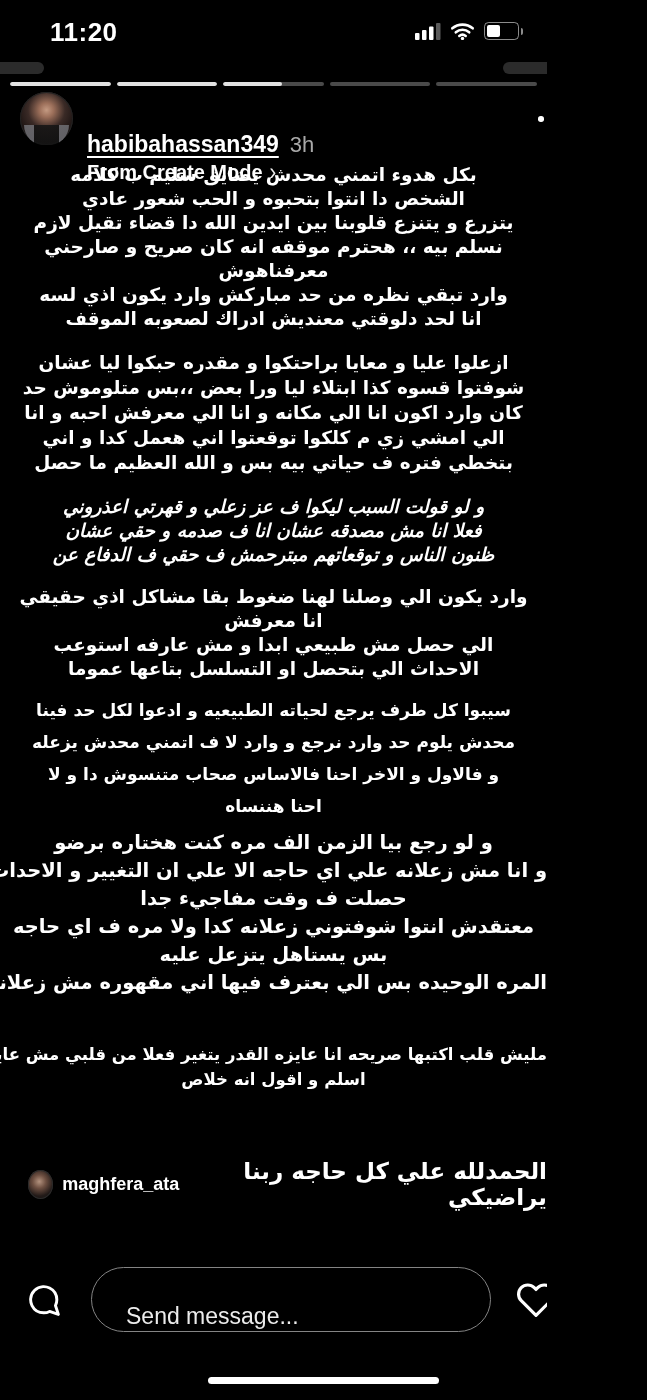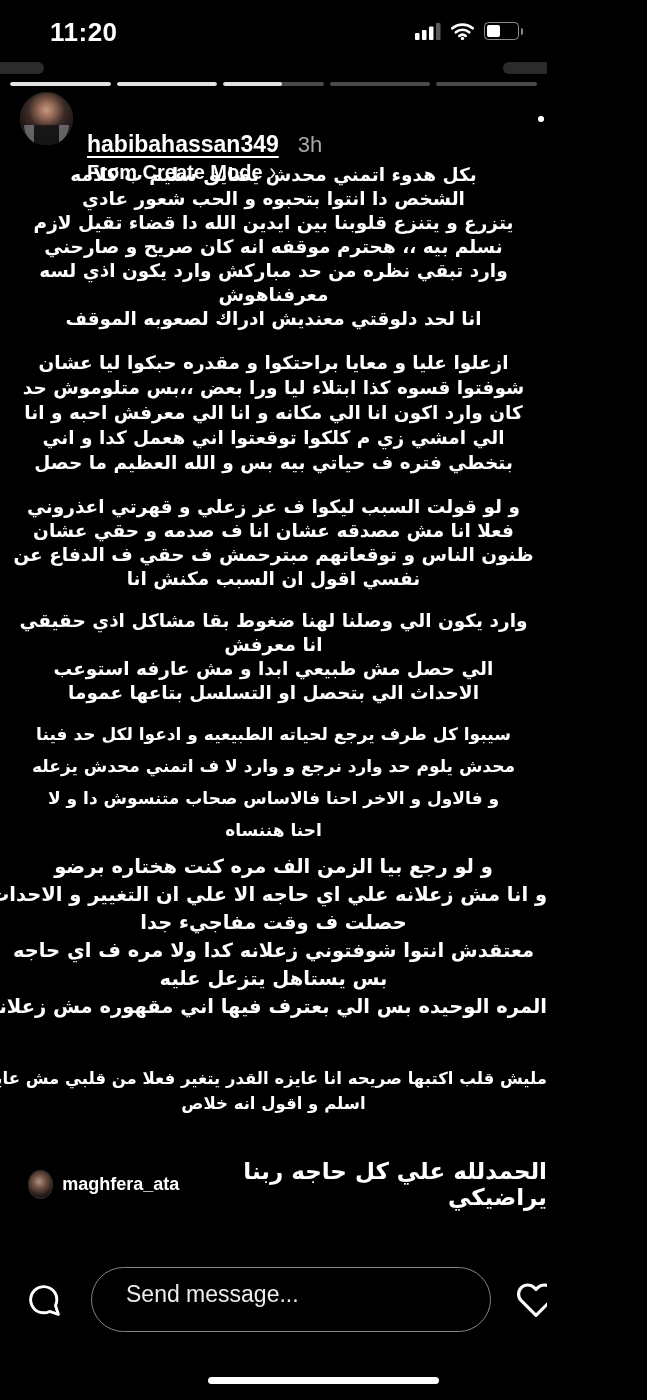--- a/index.html
+++ b/index.html
@@ -21,50 +21,50 @@
   .progress{position:absolute;left:10px;right:10px;top:82px;display:flex;gap:6px;}
   .progress .seg{flex:1;height:4px;background:#4a4a4a;border-radius:2px;overflow:hidden;}
   .progress .seg .fill{height:100%;background:#e2e2e2;border-radius:2px;width:0;}
   
   .avatar{position:absolute;left:20px;top:92px;width:53px;height:53px;border-radius:50%;
     background:radial-gradient(circle at 50% 34%, #c49a82 0%, #9c6f5a 16%, #3a2a26 42%, #17100f 72%, #0c0808 100%);
     box-shadow:inset 0 0 0 1px #222;}
   .avatar::after{content:"";position:absolute;left:4px;right:4px;bottom:0;height:20px;border-radius:0 0 26px 26px;
     background:linear-gradient(90deg,#6f6f74 0 22%, #141414 22% 78%, #6f6f74 78%);opacity:.85;}
   .header-text{position:absolute;left:87px;top:99px;}
-  .uname-row{display:flex;align-items:baseline;gap:19px;}
+  .uname-row{display:flex;align-items:baseline;gap:11px;}
   .username{font-size:23px;font-weight:700;color:#fff;text-decoration:underline;text-underline-offset:4px;text-decoration-thickness:1.5px;}
   .time-ago{font-size:22px;color:#a9a9a9;font-weight:400;margin-top:33px;}
   .subtitle{margin-top:3px;font-size:20px;font-weight:700;color:#fdfdfd;display:flex;align-items:center;gap:7px;}
   .subtitle .chev{font-weight:400;font-size:20px;transform:scaleY(1.2);color:#eee;}
   .more-dots{position:absolute;left:538px;top:116px;display:flex;gap:6px;cursor:pointer;}
   .more-dots i{width:5.5px;height:5.5px;border-radius:50%;background:#fff;display:block;}
   .close-btn{position:absolute;left:592px;top:98px;width:44px;height:44px;display:flex;align-items:center;justify-content:center;cursor:pointer;}
   
   .story-text{position:absolute;left:0;right:0;top:163px;text-align:center;direction:rtl;font-weight:700;
     font-family:"DejaVu Sans",sans-serif;}
   .story-text .line{white-space:nowrap;}
   .p-normal{font-size:18.5px;line-height:24px;margin:0 0 19px 0;}
   .p-n2{font-size:18.5px;line-height:25px;margin:0 0 20px 0;}
   .p-large{font-size:17px;line-height:32px;margin:0 0 7px 0;}
   .p-medium{font-size:19.5px;line-height:28px;margin:0 0 45px 0;}
   .p-small{font-size:16.5px;line-height:25px;margin:0;}
-  .mb18{margin-bottom:18px;}
+  .mb18{margin-bottom:18px;font-style:italic;}
   .mb13{margin-bottom:13px;}
   
   .mention{position:absolute;left:28px;top:1158px;display:flex;align-items:center;gap:9px;}
   .mention-avatar{width:29px;height:29px;border-radius:50%;
     background:radial-gradient(circle at 45% 40%, #b3927e 0%, #6d4f41 30%, #221a18 65%, #101010 100%);
     box-shadow:inset 0 0 0 1px #2a2a2a;}
   .mention-username{font-size:18px;font-weight:700;color:#fff;}
   .mention-text{font-size:23px;font-weight:700;color:#fff;direction:rtl;font-family:"DejaVu Sans",sans-serif;}
   
   .reply-icon{position:absolute;left:26px;top:1282px;cursor:pointer;}
   .msg-pill{position:absolute;left:91px;top:1267px;width:400px;height:65px;border:1.5px solid #848484;border-radius:34px;
-    display:flex;align-items:flex-start;box-sizing:border-box;padding:12px 20px 0 32px;background:transparent;}
+    display:flex;align-items:flex-end;box-sizing:border-box;padding:12px 20px 0 32px;background:transparent;}
   .msg-input{flex:1;background:transparent;border:none;outline:none;color:#fff;font-size:23px;
     font-family:"Liberation Sans","DejaVu Sans",sans-serif;}
   .msg-input::placeholder{color:#ececec;opacity:1;}
   .heart-icon{position:absolute;left:516px;top:1280px;cursor:pointer;}
   .share-icon{position:absolute;left:584px;top:1278px;cursor:pointer;}
   .home-indicator{position:absolute;left:208px;top:1377px;width:231px;height:7px;border-radius:4px;background:#fff;}
 </style>
 </head>
 <body>
 
@@ -132,36 +132,35 @@
       <path d="M7 7 L31 31 M31 7 L7 31" stroke="#fff" stroke-width="3" stroke-linecap="round" fill="none"></path>
     </svg>
   </div>
 
   <div class="story-text">
     <div class="p-normal">
       <div class="line">بكل هدوء اتمني محدش يضايق سليم ب كلامه</div>
       <div class="line">الشخص دا انتوا بتحبوه و الحب شعور عادي</div>
       <div class="line">يتزرع و يتنزع قلوبنا بين ايدين الله دا قضاء تقيل لازم</div>
       <div class="line">نسلم بيه ،، هحترم موقفه انه كان صريح و صارحني</div>
+      <div class="line">معرفناهوش</div>
       <div class="line">وارد تبقي نظره من حد مباركش وارد يكون اذي لسه</div>
-      <div class="line">معرفناهوش</div>
       <div class="line">انا لحد دلوقتي معنديش ادراك لصعوبه الموقف</div>
     </div>
     <div class="p-n2">
       <div class="line">ازعلوا عليا و معايا براحتكوا و مقدره حبكوا ليا عشان</div>
       <div class="line">شوفتوا قسوه كذا ابتلاء ليا ورا بعض ،،بس متلوموش حد</div>
       <div class="line">كان وارد اكون انا الي مكانه و انا الي معرفش احبه و انا</div>
       <div class="line">الي امشي زي م كلكوا توقعتوا اني هعمل كدا و اني</div>
       <div class="line">بتخطي فتره ف حياتي بيه بس و الله العظيم ما حصل</div>
     </div>
     <div class="p-normal mb18">
       <div class="line">و لو قولت السبب  ليكوا ف عز زعلي و قهرتي اعذروني</div>
       <div class="line">فعلا انا مش مصدقه عشان انا ف صدمه و حقي عشان</div>
       <div class="line">ظنون الناس و توقعاتهم مبترحمش ف حقي ف الدفاع عن</div>
-      <div class="line">نفسي اقول ان السبب مكنش انا</div>
     </div>
     <div class="p-normal mb13">
       <div class="line">وارد يكون الي وصلنا لهنا ضغوط بقا مشاكل اذي حقيقي</div>
       <div class="line">انا معرفش</div>
       <div class="line">الي حصل مش طبيعي ابدا و مش عارفه استوعب</div>
       <div class="line">الاحداث الي بتحصل او التسلسل بتاعها عموما</div>
     </div>
     <div class="p-large">
       <div class="line">سيبوا كل طرف يرجع لحياته الطبيعيه و ادعوا لكل حد فينا</div>
       <div class="line">محدش يلوم حد وارد نرجع و وارد لا ف اتمني محدش يزعله</div>

